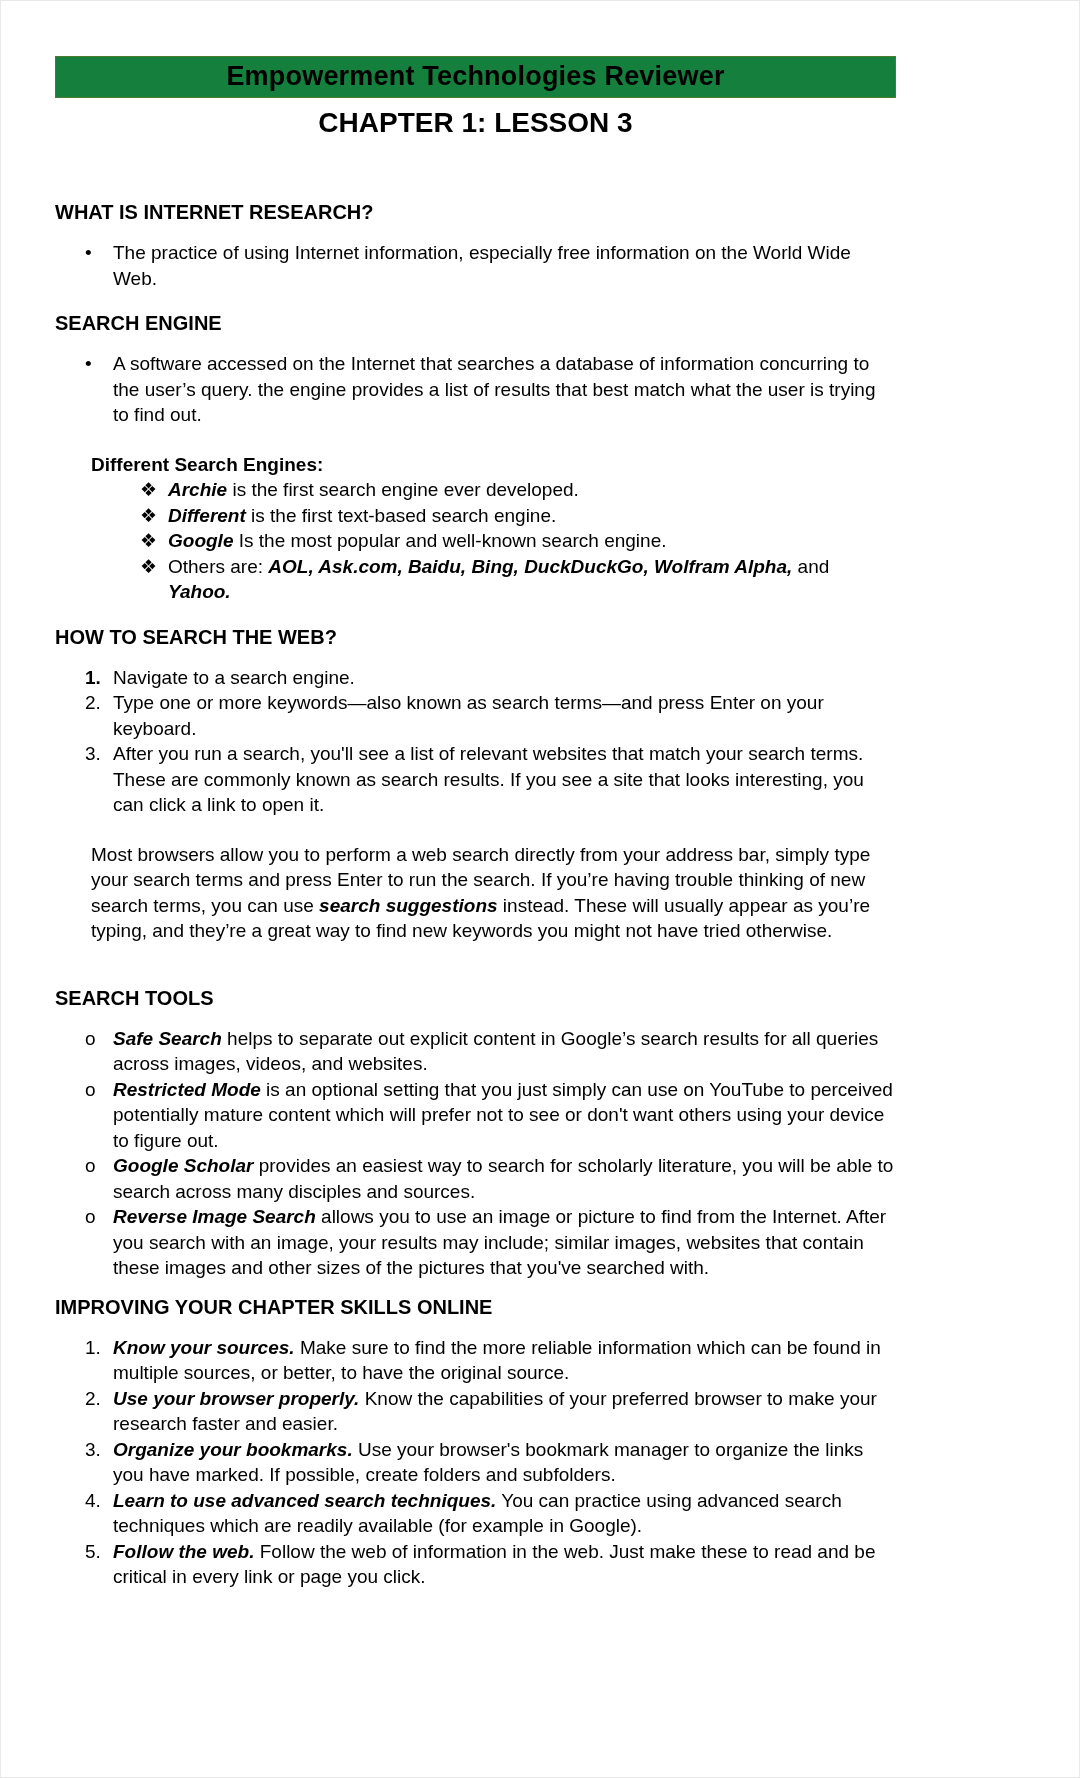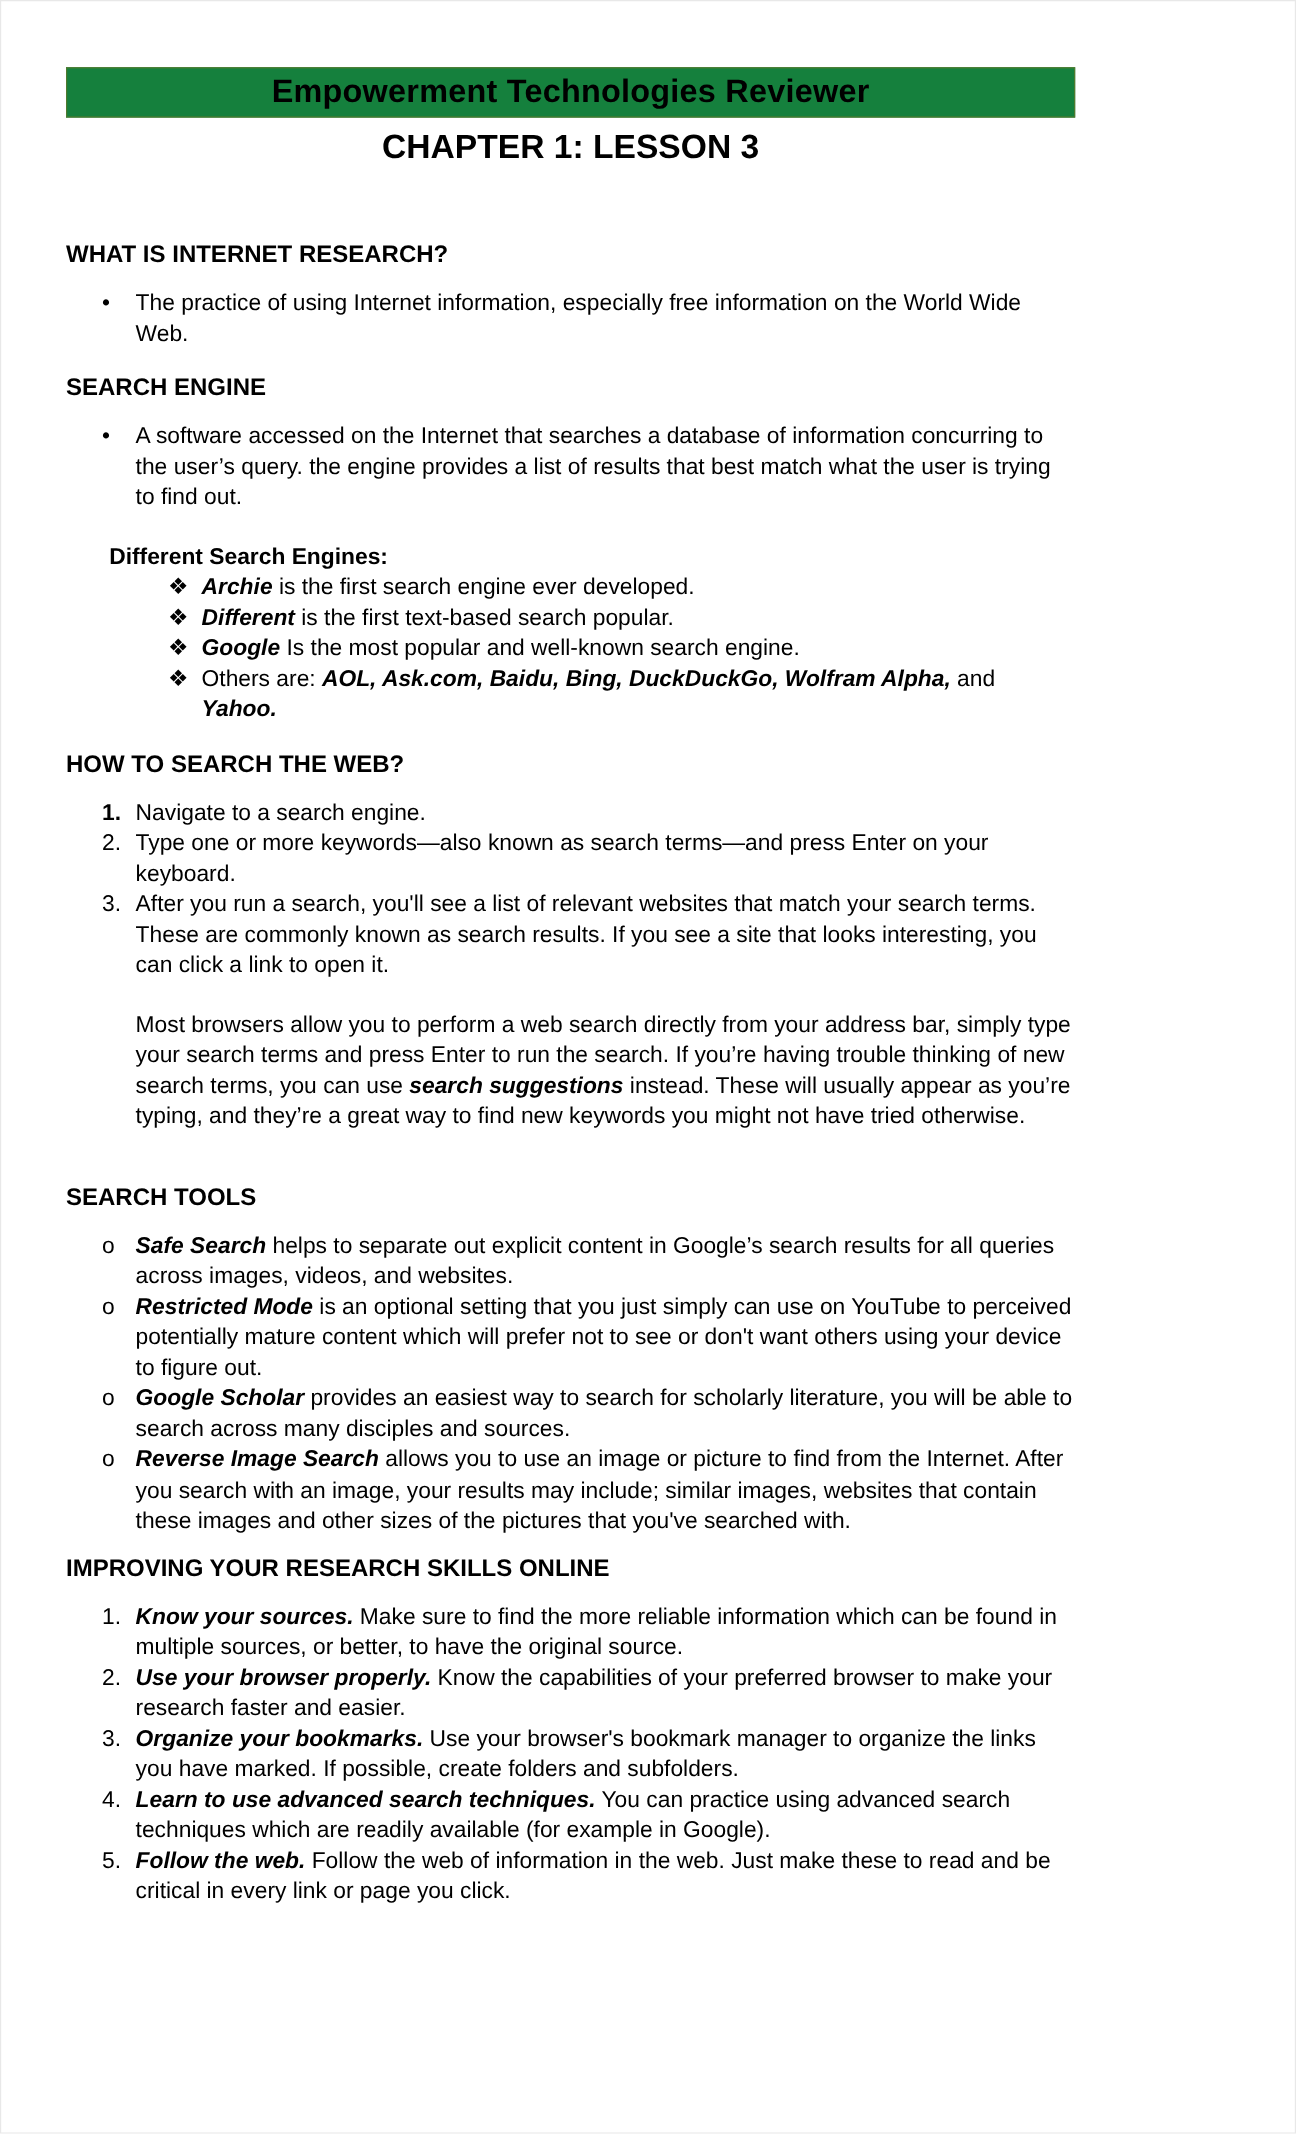--- a/index.html
+++ b/index.html
@@ -43,21 +43,21 @@
     line-height: 25.5px;
   }
   .li { display: flex; }
   .li-std { margin-left: 30px; }
   .li-diamond { margin-left: 85px; }
   .marker { flex: 0 0 28px; }
   .marker.bold { font-weight: bold; }
   .li-text { flex: 1 1 auto; }
   .bi { font-weight: bold; font-style: italic; }
   .subheading { font-weight: bold; margin-left: 113px; }
-  .note { margin-left: 58px; }
+  .note { margin-left: 36px; }
 
   
   .mt-section-1 { margin-top: 60px; }
   .mt-after-heading { margin-top: 15px; }
   .mt-heading { margin-top: 19px; }
   .mt-subheading { margin-top: 24px; margin-left: 36px; }
   .mt-heading-lg { margin-top: 19px; }
   .mt-note { margin-top: 24px; }
   .mt-heading-md { margin-top: 41px; }
   .mt-heading-sm { margin-top: 13px; }
@@ -85,21 +85,21 @@
   </div>
 
   <div class="subheading mt-subheading">Different Search Engines:</div>
 
   <div class="li li-diamond">
     <span class="marker">❖</span>
     <span class="li-text"><span class="bi">Archie</span><span> is the first search engine ever developed.</span></span>
   </div>
   <div class="li li-diamond">
     <span class="marker">❖</span>
-    <span class="li-text"><span class="bi">Different</span><span> is the first text-based search popular.</span></span>
+    <span class="li-text"><span class="bi">Different</span><span> is the first text-based search engine.</span></span>
   </div>
   <div class="li li-diamond">
     <span class="marker">❖</span>
     <span class="li-text"><span class="bi">Google</span><span> Is the most popular and well-known search engine.</span></span>
   </div>
   <div class="li li-diamond">
     <span class="marker">❖</span>
     <span class="li-text"><span>Others are: </span><span class="bi">AOL, Ask.com, Baidu, Bing, DuckDuckGo, Wolfram Alpha,</span><span> and </span><span class="bi">Yahoo.</span></span>
   </div>
 
@@ -132,21 +132,21 @@
   </div>
   <div class="li li-std">
     <span class="marker">o</span>
     <span class="li-text"><span class="bi">Google Scholar</span><span> provides an easiest way to search for scholarly literature, you will be able to search across many disciples and sources.</span></span>
   </div>
   <div class="li li-std">
     <span class="marker">o</span>
     <span class="li-text"><span class="bi">Reverse Image Search</span><span> allows you to use an image or picture to find from the Internet. After you search with an image, your results may include; similar images, websites that contain these images and other sizes of the pictures that you've searched with.</span></span>
   </div>
 
-  <div class="heading mt-heading-sm">IMPROVING YOUR RESEARCH SKILLS ONLINE</div>
+  <div class="heading mt-heading-sm">IMPROVING YOUR CHAPTER SKILLS ONLINE</div>
 
   <div class="li li-std mt-after-heading">
     <span class="marker">1.</span>
     <span class="li-text"><span class="bi">Know your sources.</span><span> Make sure to find the more reliable information which can be found in multiple sources, or better, to have the original source.</span></span>
   </div>
   <div class="li li-std">
     <span class="marker">2.</span>
     <span class="li-text"><span class="bi">Use your browser properly.</span><span> Know the capabilities of your preferred browser to make your research faster and easier.</span></span>
   </div>
   <div class="li li-std">

